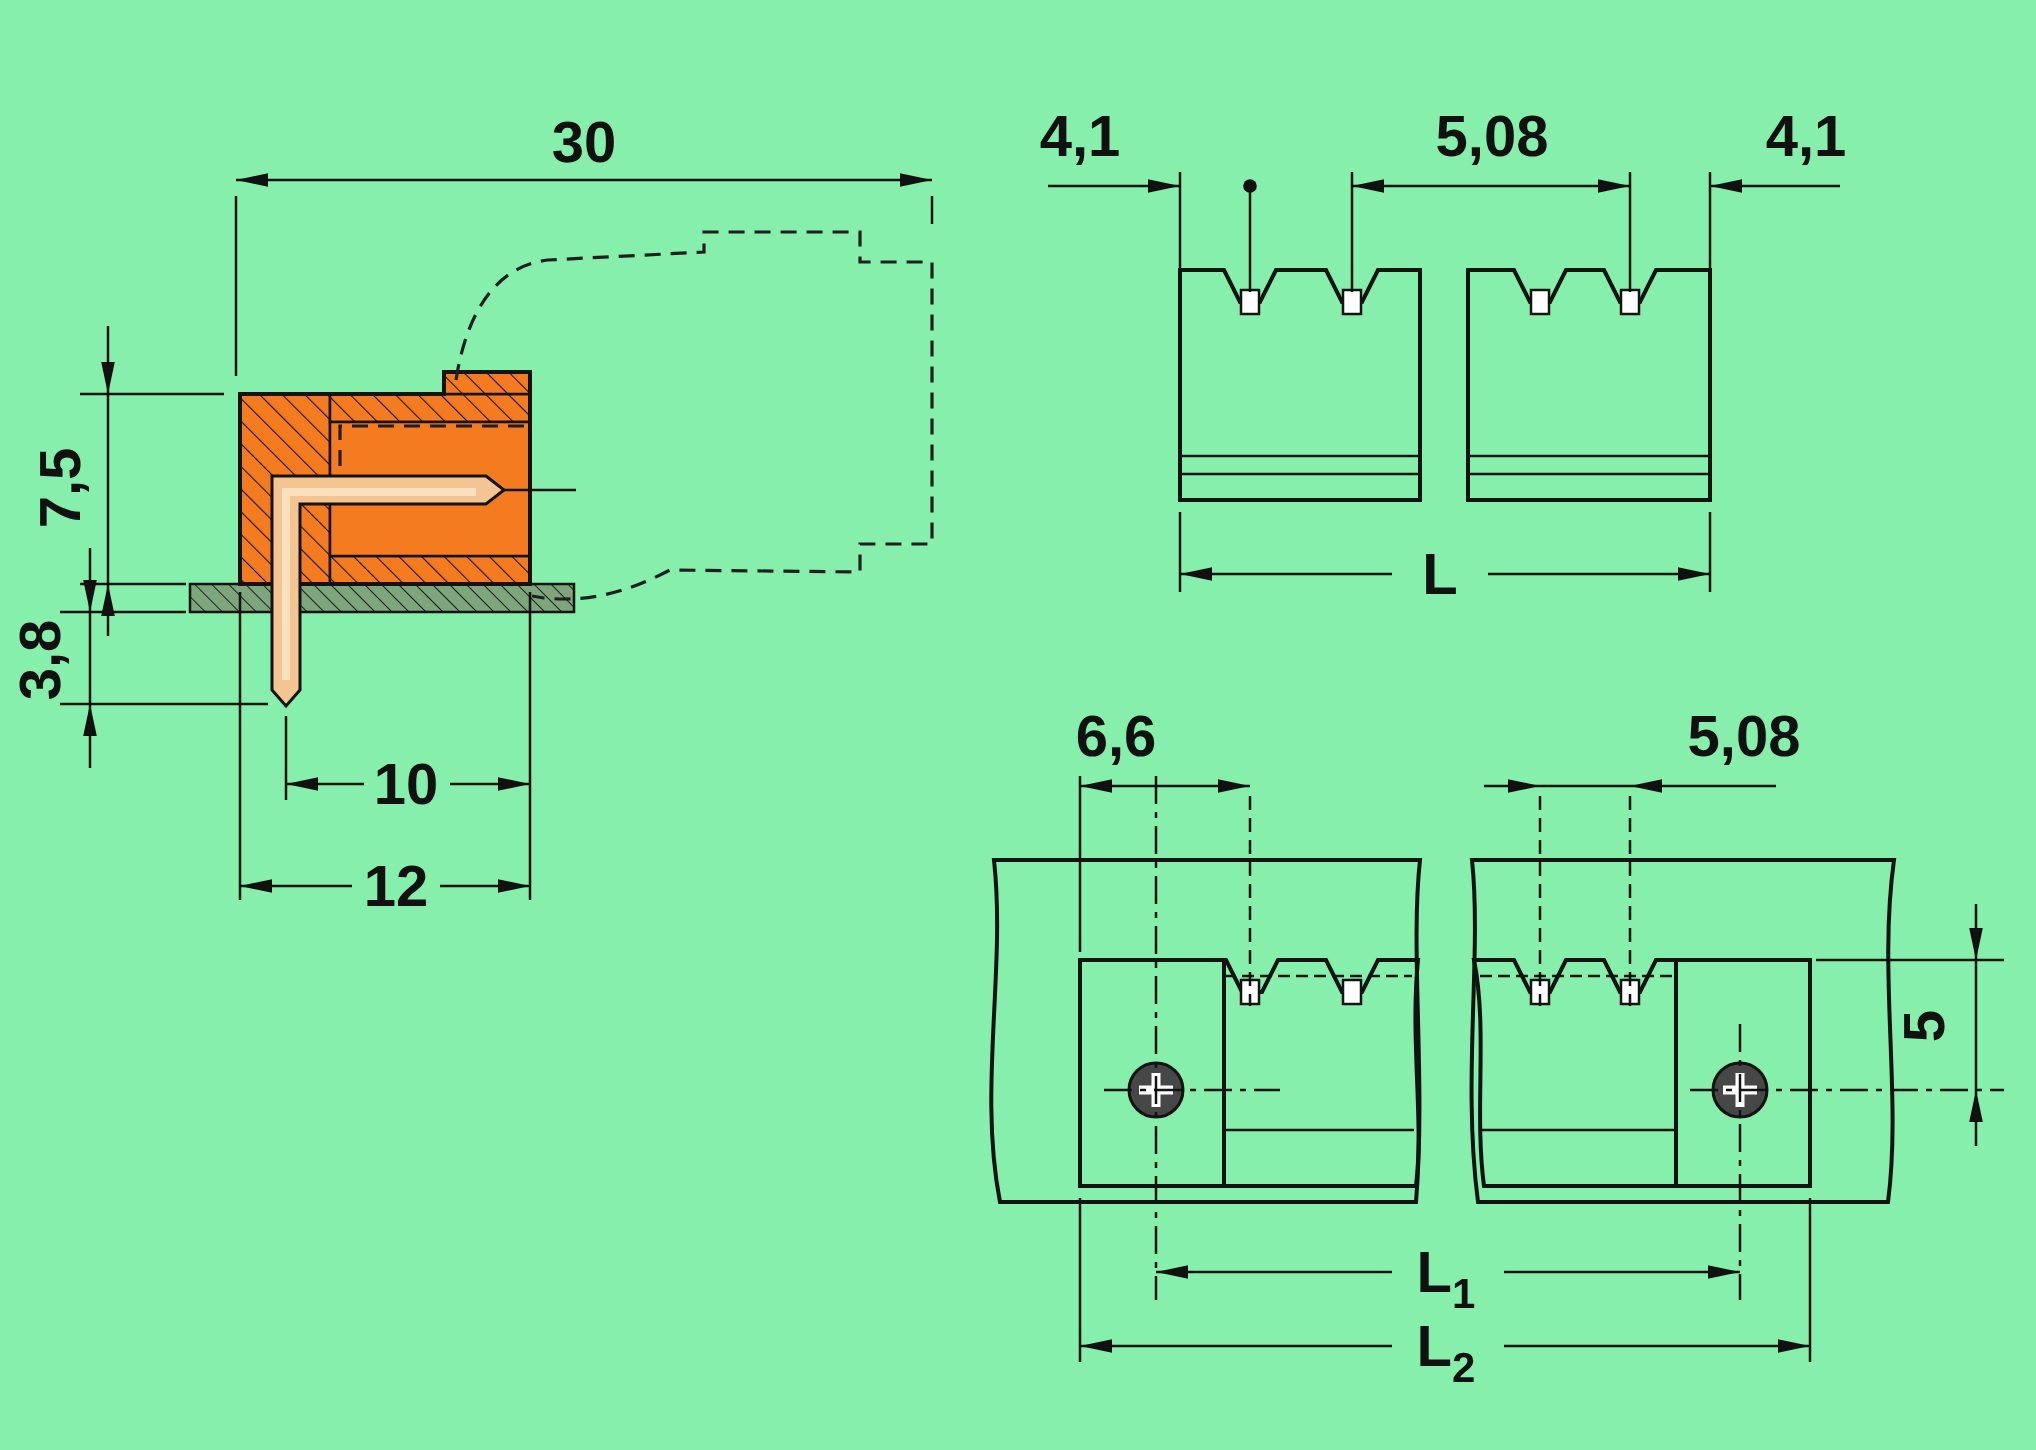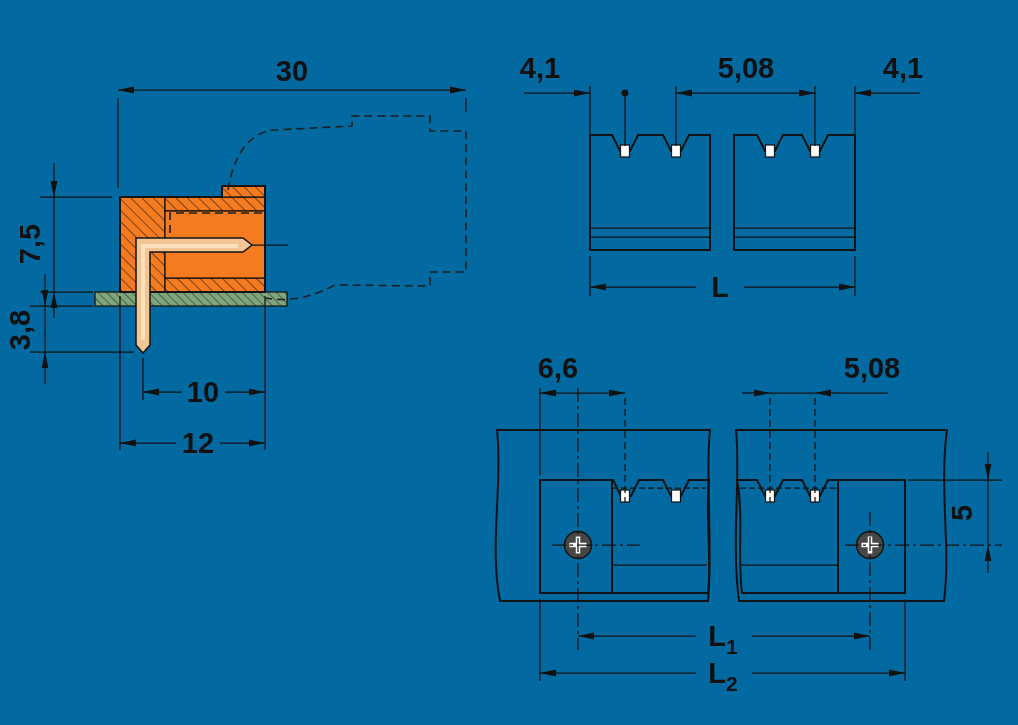--- a/index.html
+++ b/index.html
@@ -1,16 +1,16 @@
 <!DOCTYPE html>
 <html><head>
 <meta charset="utf-8">
 <style>
   html,body{margin:0;padding:0;background:#fff;}
-  .sheet{width:1018px;height:725px;background:#0369a1;position:relative;overflow:hidden;}
+  .sheet{width:1018px;height:725px;background:#86efac;position:relative;overflow:hidden;}
   svg{display:block;}
   .ol   {fill:none;stroke:#131313;stroke-width:2;}
   .edge {stroke:#131313;stroke-width:1.25;}
   .thin {stroke:#131313;stroke-width:1.25;fill:none;}
   .dashed{stroke-dasharray:7 4;}
   .hidden-line{stroke-dasharray:6 3;}
   .cl   {stroke-dasharray:14 4 3 4;}
   .ghost{stroke:#1f1f1f;stroke-width:1.6;fill:none;stroke-dasharray:8 5;}
   text.dim{font-family:"Liberation Sans",sans-serif;font-size:29px;font-weight:600;fill:#111;}
   tspan.sub{font-size:21px;}

